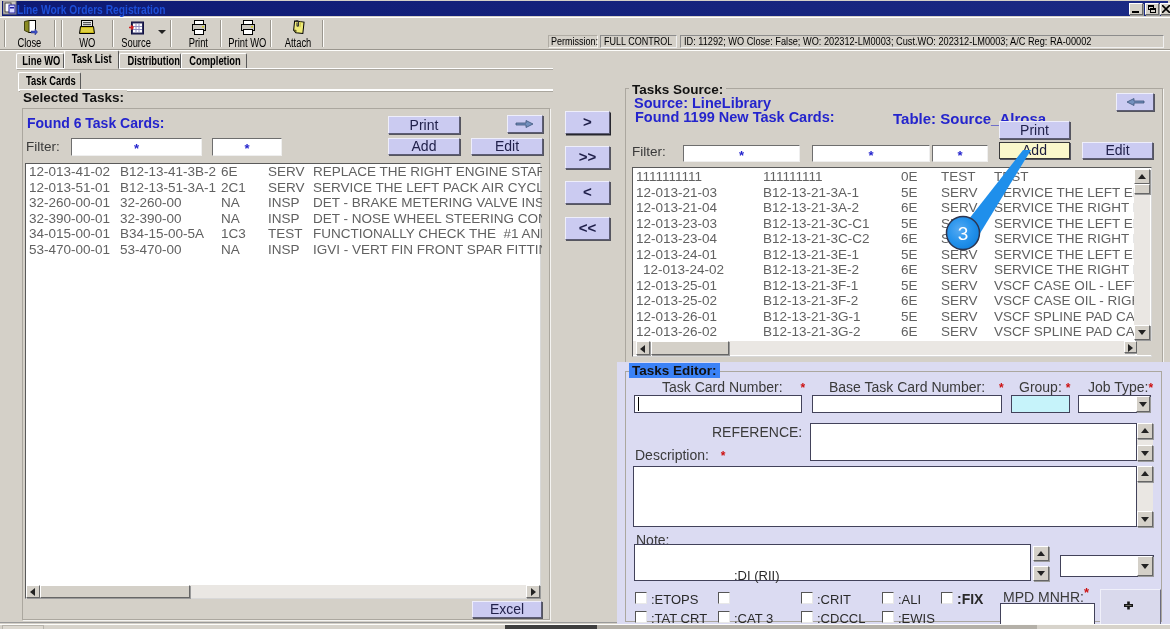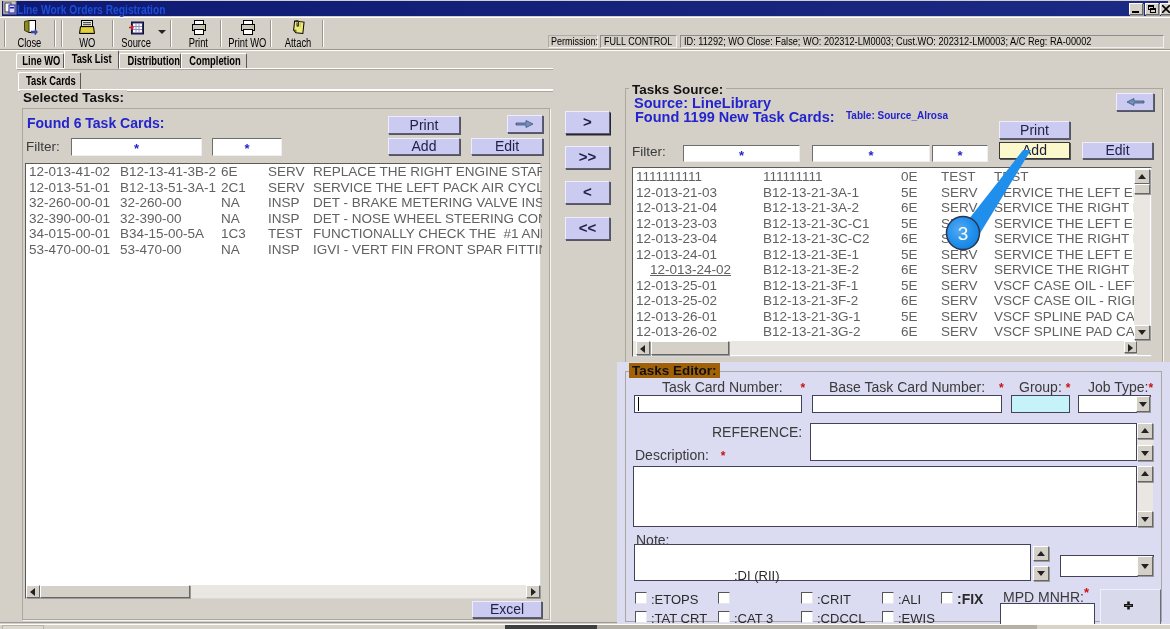--- a/index.html
+++ b/index.html
@@ -200,21 +200,21 @@
 
 <div class="btn" style="left:565px;top:111px;width:45px;height:23px;font-weight:bold;font-size:15px;line-height:20px;box-shadow:1px 1.5px 0 #26262e;">&gt;</div>
 <div class="btn" style="left:565px;top:146px;width:45px;height:23px;font-weight:bold;font-size:15px;line-height:20px;">&gt;&gt;</div>
 <div class="btn" style="left:565px;top:181px;width:45px;height:23px;font-weight:bold;font-size:15px;line-height:20px;">&lt;</div>
 <div class="btn" style="left:565px;top:217px;width:45px;height:23px;font-weight:bold;font-size:15px;line-height:20px;">&lt;&lt;</div>
 
 <div class="frame" style="left:625px;top:88px;width:538px;height:277px;"></div>
 <div class="legend" style="left:629px;top:82px;">Tasks Source:</div>
 <div class="blue" style="left:634px;top:95px;">Source: LineLibrary</div>
 <div class="blue" style="left:635px;top:109px;">Found 1199 New Task Cards:</div>
-<div class="blue" style="left:846px;top:110px;font-size:10px;">Table: Source_Alrosa</div>
+<div class="blue" style="left:893px;top:110px;font-size:15px;">Table: Source_Alrosa</div>
 <div class="btn" style="left:1116px;top:93px;width:38px;height:18px;">
   <svg width="20" height="10" viewBox="0 0 20 10" style="margin-top:3px;">
       <path d="M19 4 L9 4 L9 1.5 L2 5 L9 8.5 L9 6 L19 6 Z" fill="#7390bd" stroke="#3c5478" stroke-width="0.8"></path>
     </svg>
 </div>
 <div class="btn" style="left:999px;top:121px;width:71px;height:18px;line-height:16px;">Print</div>
 <div class="abs" style="left:999px;top:142px;width:71px;height:17px;background:#fbf8cb;border:1px solid #3a3a3a;box-shadow:1px 1px 0 #55555f;color:#1c1c3c;font-size:14px;text-align:center;line-height:15px;">Add</div>
 <div class="btn" style="left:1082px;top:142px;width:71px;height:17px;line-height:15px;">Edit</div>
 
 <div class="elbl" style="left:632px;top:144px;font-size:13.5px;">Filter:</div>
@@ -263,21 +263,21 @@
       <span style="left:361px;">SERVICE THE RIGHT E</span>
     </div>
   <div class="row" style="top:78.5px;">
       <span style="left:3px;">12-013-24-01</span>
       <span style="left:130px;">B12-13-21-3E-1</span>
       <span style="left:268px;">5E</span>
       <span style="left:308px;">SERV</span>
       <span style="left:361px;">SERVICE THE LEFT EN</span>
     </div>
   <div class="row" style="top:94px;">
-      <span style="left:17px;text-decoration:underline;">12-013-24-02</span>
+      <span style="left:10px;">12-013-24-02</span>
       <span style="left:130px;">B12-13-21-3E-2</span>
       <span style="left:268px;">6E</span>
       <span style="left:308px;">SERV</span>
       <span style="left:361px;">SERVICE THE RIGHT E</span>
     </div>
   <div class="row" style="top:109.5px;">
       <span style="left:3px;">12-013-25-01</span>
       <span style="left:130px;">B12-13-21-3F-1</span>
       <span style="left:268px;">5E</span>
       <span style="left:308px;">SERV</span>
@@ -314,21 +314,21 @@
 <div class="abs" style="left:633px;top:341px;width:502px;height:14px;background:#eae7e3;"></div>
 <div class="sbtn" style="left:636px;top:341px;width:14px;height:14px;"></div>
 <div class="sclf" style="left:640px;top:345px;"></div>
 <div class="sbtn" style="left:651px;top:341px;width:78px;height:14px;"></div>
 <div class="sbtn" style="left:1124px;top:341px;width:13px;height:12px;"></div>
 <div class="scrt" style="left:1128px;top:344px;"></div>
 <div class="abs" style="left:1137px;top:341px;width:15px;height:14px;background:#d4d0c8;"></div>
 
 <div class="abs" style="left:617px;top:362px;width:553px;height:263px;background:#dbdbf2;"></div>
 <div class="frame" style="left:625px;top:371px;width:537px;height:251px;box-shadow:none;"></div>
-<div class="legend" style="left:629px;top:363px;background:#a16207;">Tasks Editor:</div>
+<div class="legend" style="left:629px;top:363px;background:#3b82f6;">Tasks Editor:</div>
 
 <div class="elbl" style="left:662px;top:379px;">Task Card Number: <span class="ast" style="margin-left:14px;">*</span></div>
 <div class="elbl" style="left:829px;top:379px;">Base Task Card Number: <span class="ast" style="margin-left:10px;">*</span></div>
 <div class="elbl" style="left:1019px;top:379px;">Group: <span class="ast">*</span></div>
 <div class="elbl" style="left:1088px;top:379px;">Job Type:<span class="ast">*</span></div>
 
 <div class="einp" style="left:634px;top:395px;width:168px;height:18px;"></div>
 <div class="abs" style="left:638px;top:397px;width:1px;height:14px;background:#000;"></div>
 <div class="einp" style="left:812px;top:395px;width:190px;height:18px;"></div>
 <div class="einp" style="left:1011px;top:395px;width:59px;height:18px;background:#c6f3fa;"></div>

